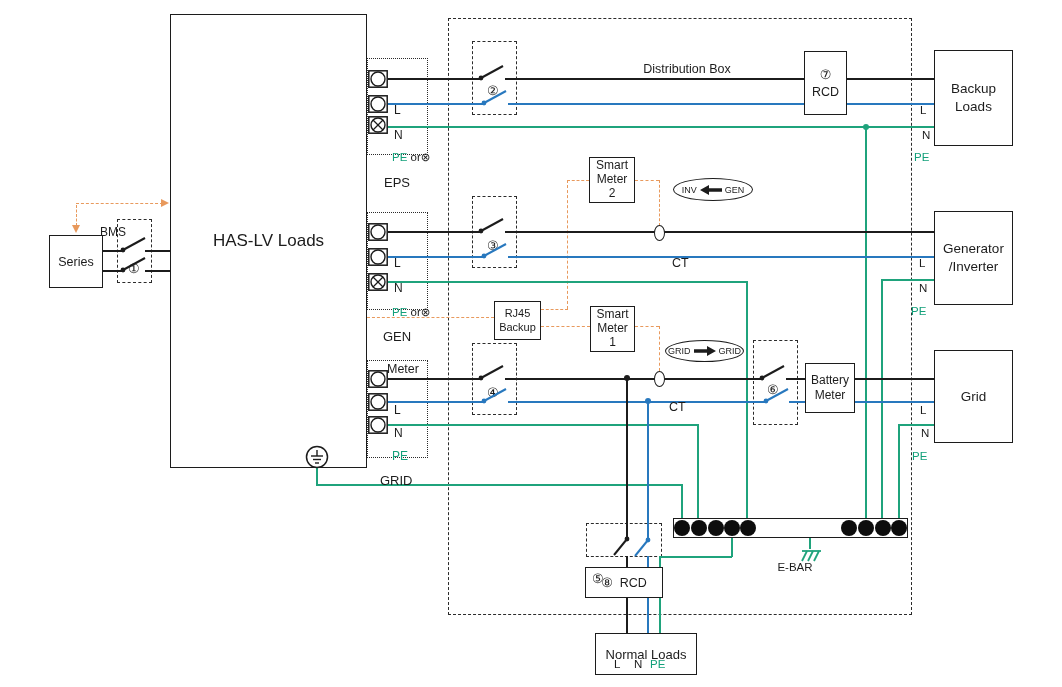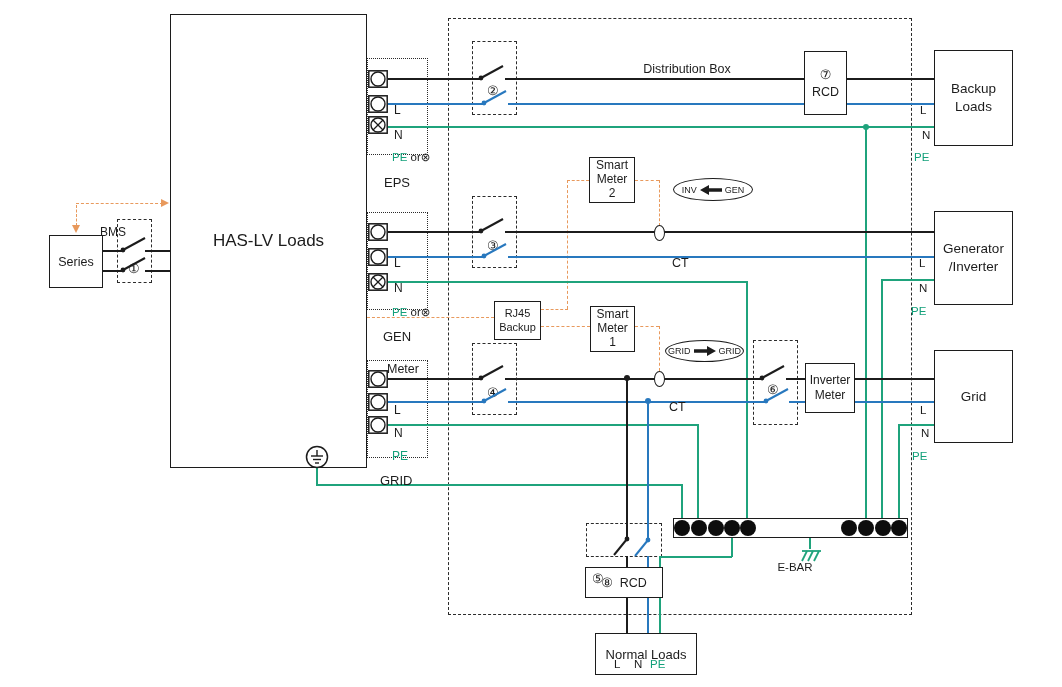--- a/index.html
+++ b/index.html
@@ -160,21 +160,21 @@
   <div class="box" style="left:590px;top:306px;width:45px;height:46px;font-size:12px;line-height:1.15;">
     <span>Smart</span>
     <span>Meter</span>
     <span>1</span>
   </div>
   <div class="box" style="left:494px;top:301px;width:47px;height:39px;font-size:11px;line-height:1.2;">
     <span>RJ45</span>
     <span>Backup</span>
   </div>
   <div class="box" style="left:805px;top:363px;width:50px;height:50px;font-size:12px;line-height:1.25;">
-    <span>Inverter</span>
+    <span>Battery</span>
     <span>Meter</span>
   </div>
   <div class="box" style="left:585px;top:567px;width:78px;height:31px;flex-direction:row;gap:7px;">
     <span class="num">⑧</span>
     <span style="font-size:12.5px;">RCD</span>
   </div>
 
   <div class="box" style="left:934px;top:50px;width:79px;height:96px;font-size:13.5px;line-height:1.3;">
     <span>Backup</span>
     <span>Loads</span>

